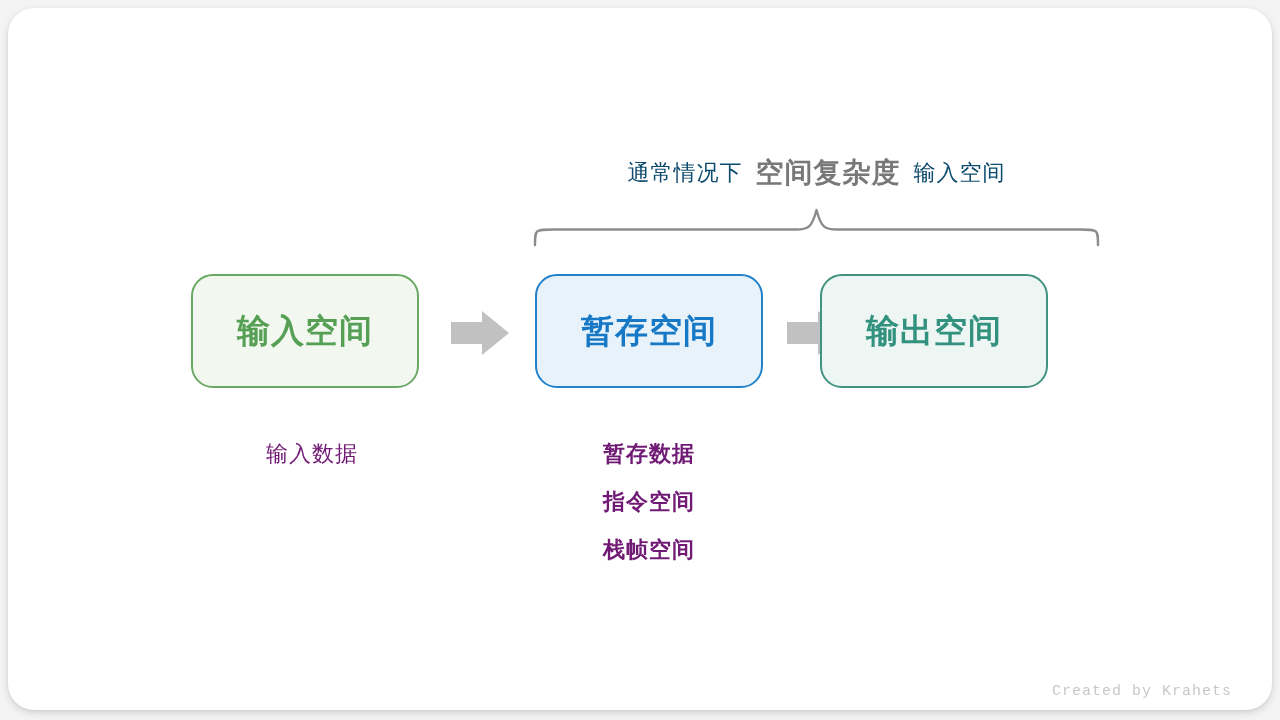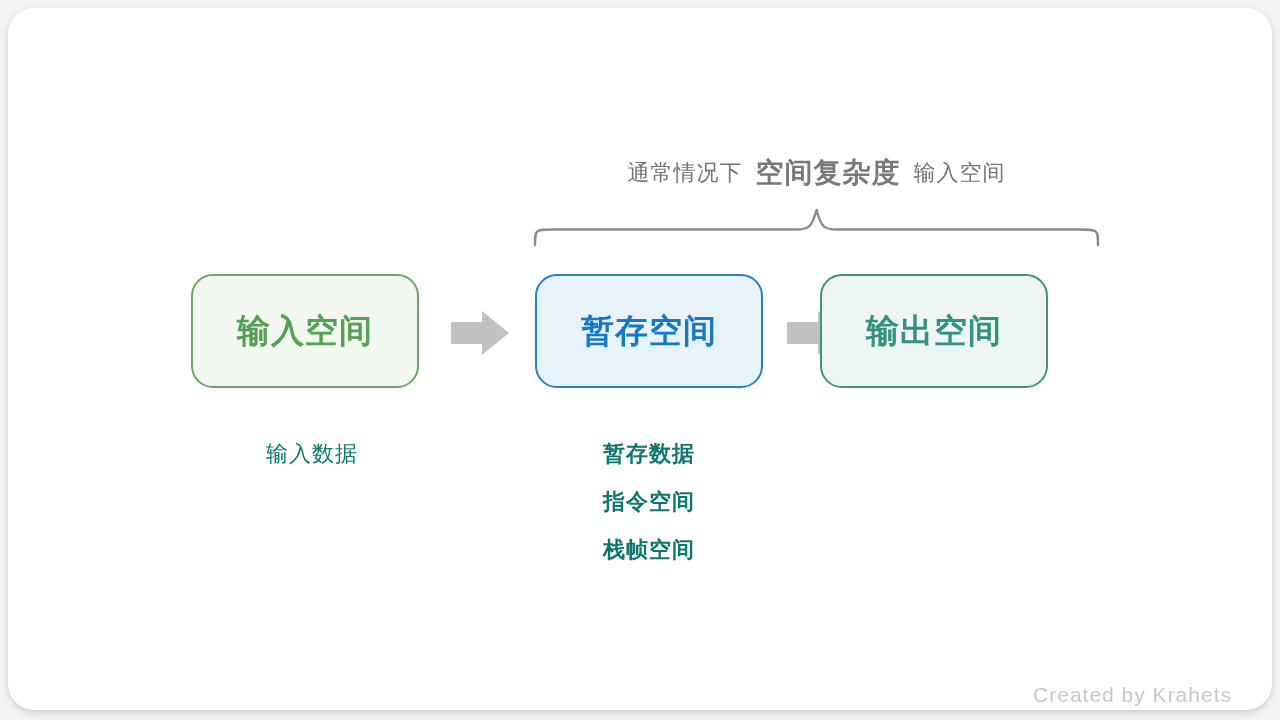--- a/index.html
+++ b/index.html
@@ -17,21 +17,21 @@
     border-radius: 26px;
     box-shadow: 0 3px 9px rgba(0,0,0,0.13), 0 1px 3px rgba(0,0,0,0.07);
   }
   .title {
     position: absolute;
     left: 525px; top: 143px; width: 567px; height: 44px;
     display: flex; justify-content: center; align-items: center;
     gap: 13px;
     white-space: nowrap;
   }
-  .title .t-normal { font-size: 22px; color: #737373; letter-spacing: 1px; }
+  .title .t-normal { font-size: 22px; color: #0c4a6e; letter-spacing: 1px; }
   .title .t-bold  { font-size: 28px; font-weight: 700; color: #787878; letter-spacing: 1px; }
   .brace-svg {
     position: absolute;
     left: 525px; top: 199px; width: 567px; height: 40px;
     display: block;
   }
   .box {
     position: absolute;
     top: 266px; width: 228px; height: 114px;
     border-width: 2px; border-style: solid;
@@ -45,31 +45,31 @@
   .box-2 { left: 527px; }
   .box-3 { left: 812px; }
   .arrow-svg { position: absolute; top: 303px; width: 58px; height: 44px; display: block; }
   .arrow-1 { left: 443px; }
   .arrow-2 { left: 779px; }
   .caption {
     position: absolute;
     top: 422px; width: 228px;
     text-align: center;
     font-size: 22px; line-height: 48px;
-    color: #0f766e;
+    color: #701a75;
     letter-spacing: 1px;
   }
   .caption-1 { left: 190px; }
   .caption-2 { left: 527px; font-weight: bold; }
   .caption-3 { left: 862px; }
   .credit {
     position: absolute;
     right: 40px; top: 675px;
-    font-family: Liberation Sans, sans-serif;
-    font-size: 21px;
+    font-family: Liberation Mono, monospace;
+    font-size: 15px;
     color: #c8c8c8;
     letter-spacing: 1px;
   }
 </style>
 </head>
 <body>
 
 <div class="canvas">
   <div class="card">
 

